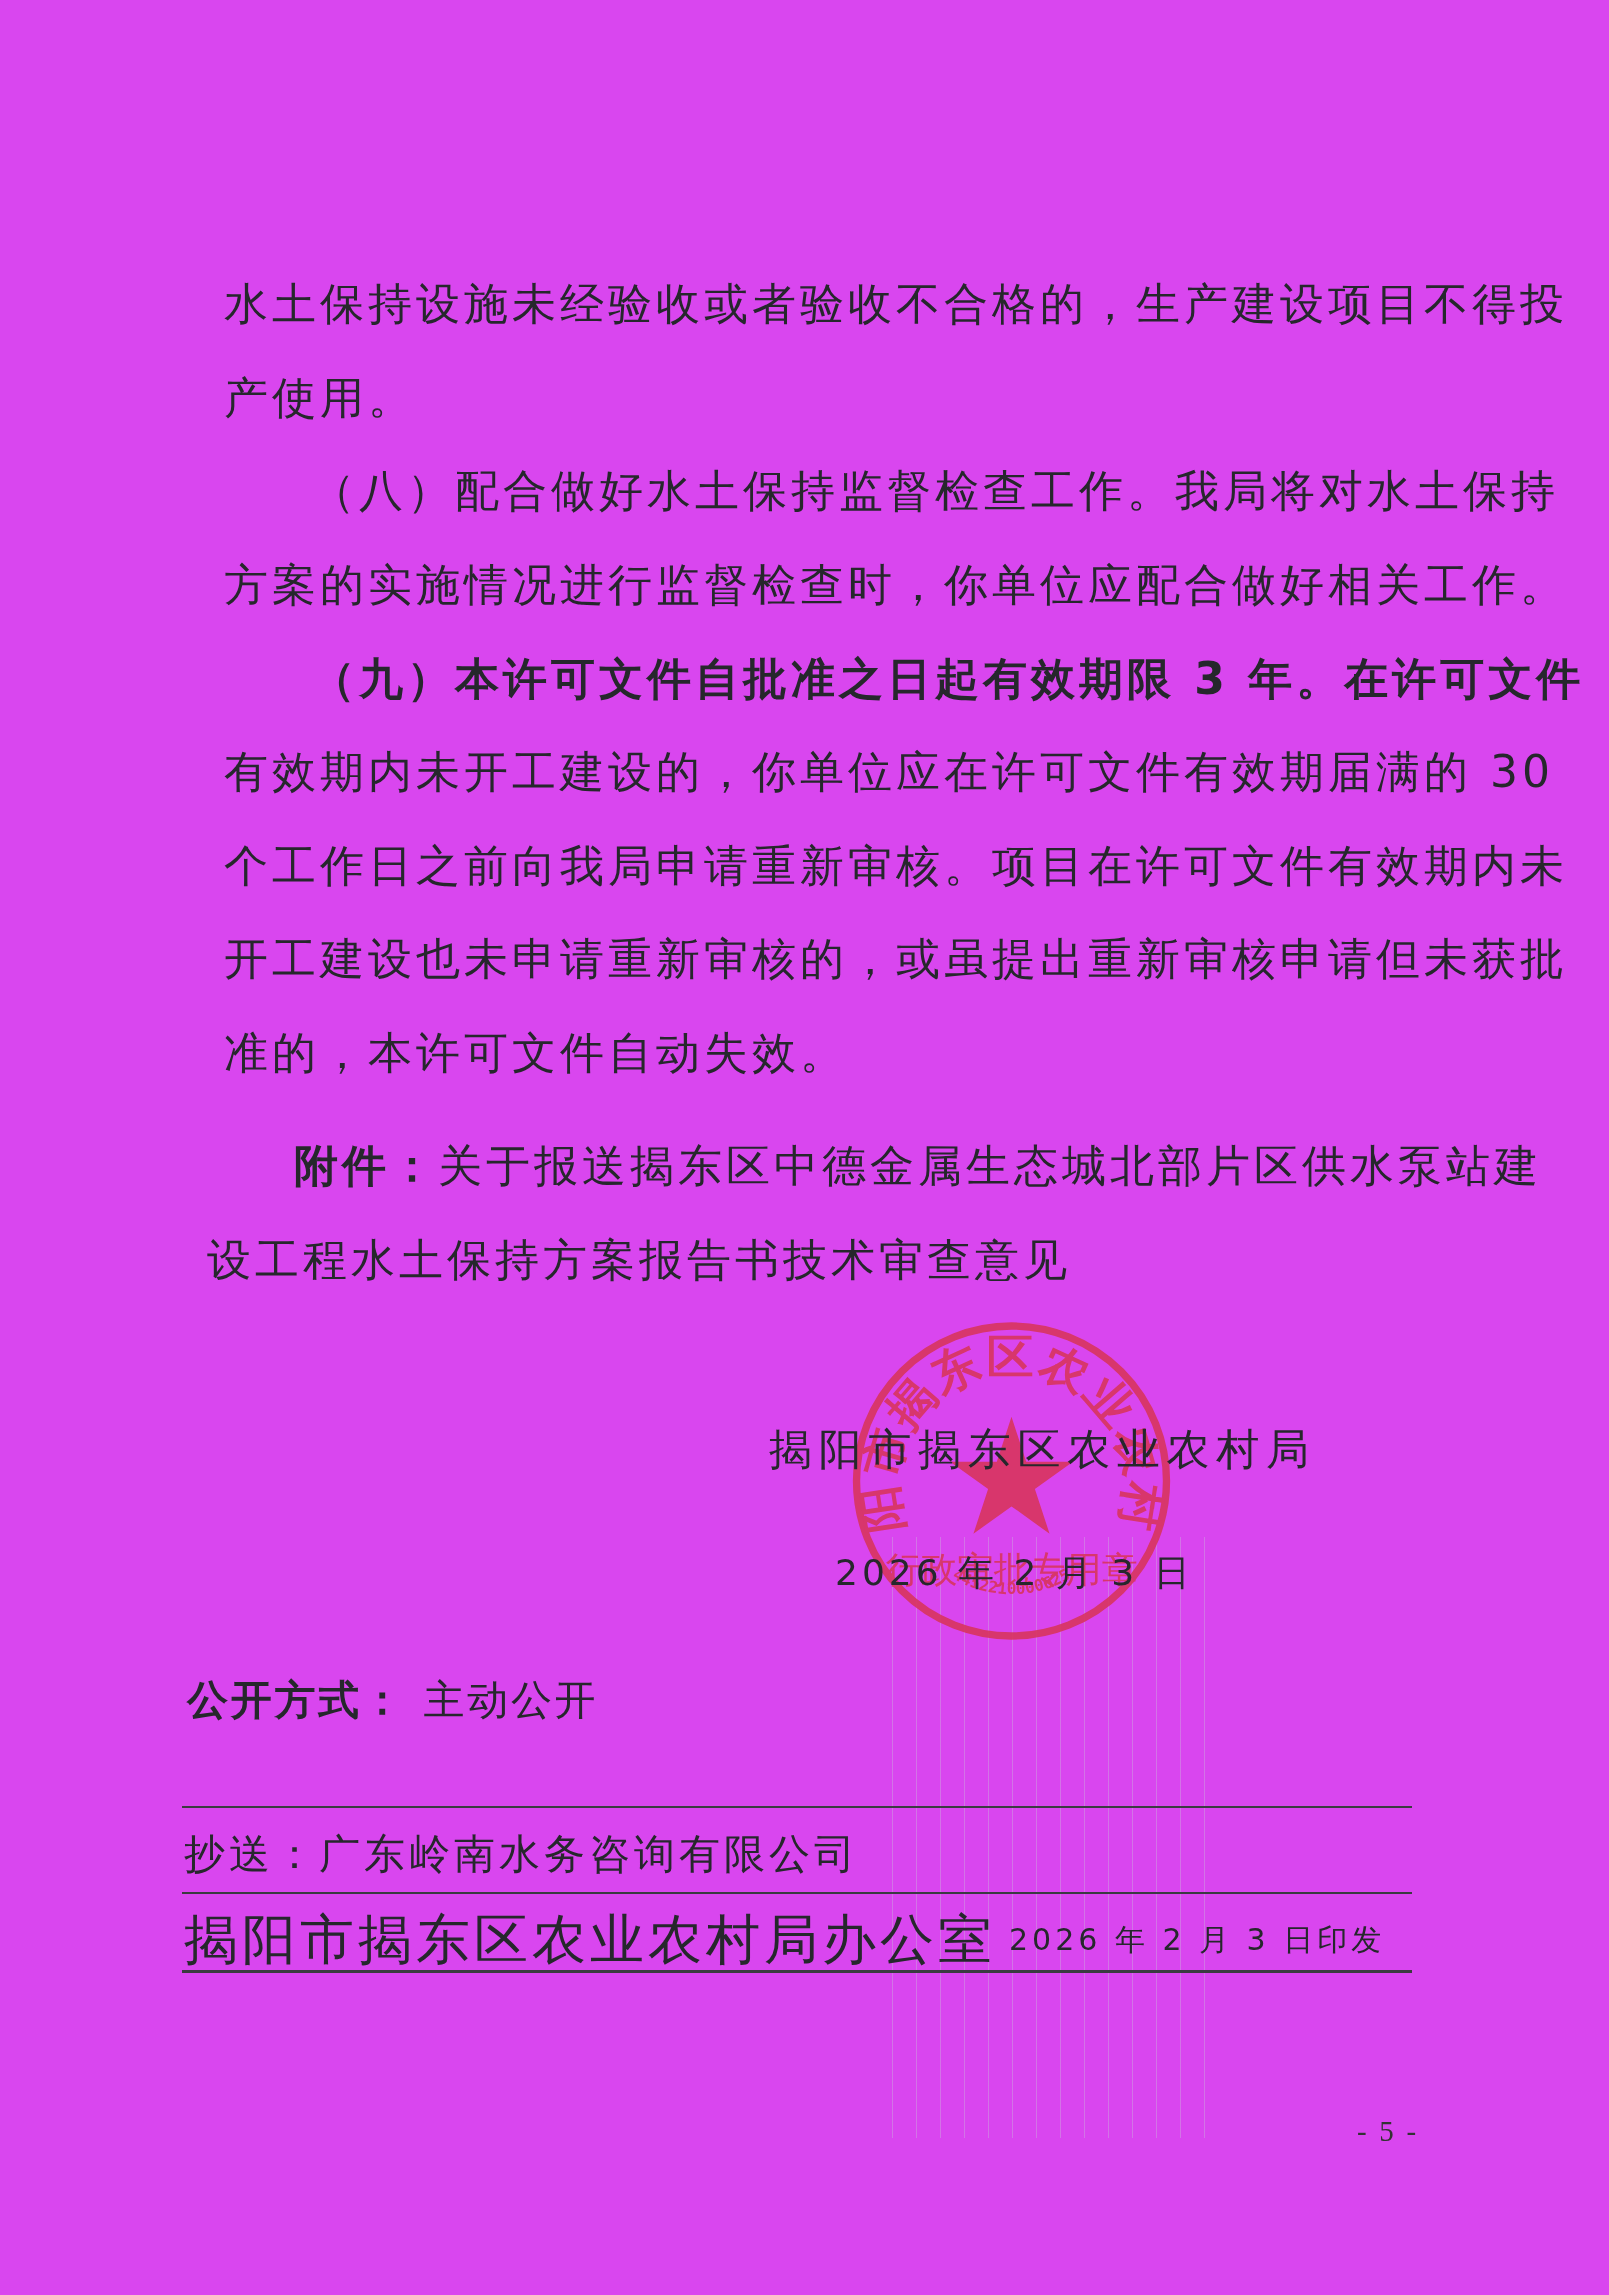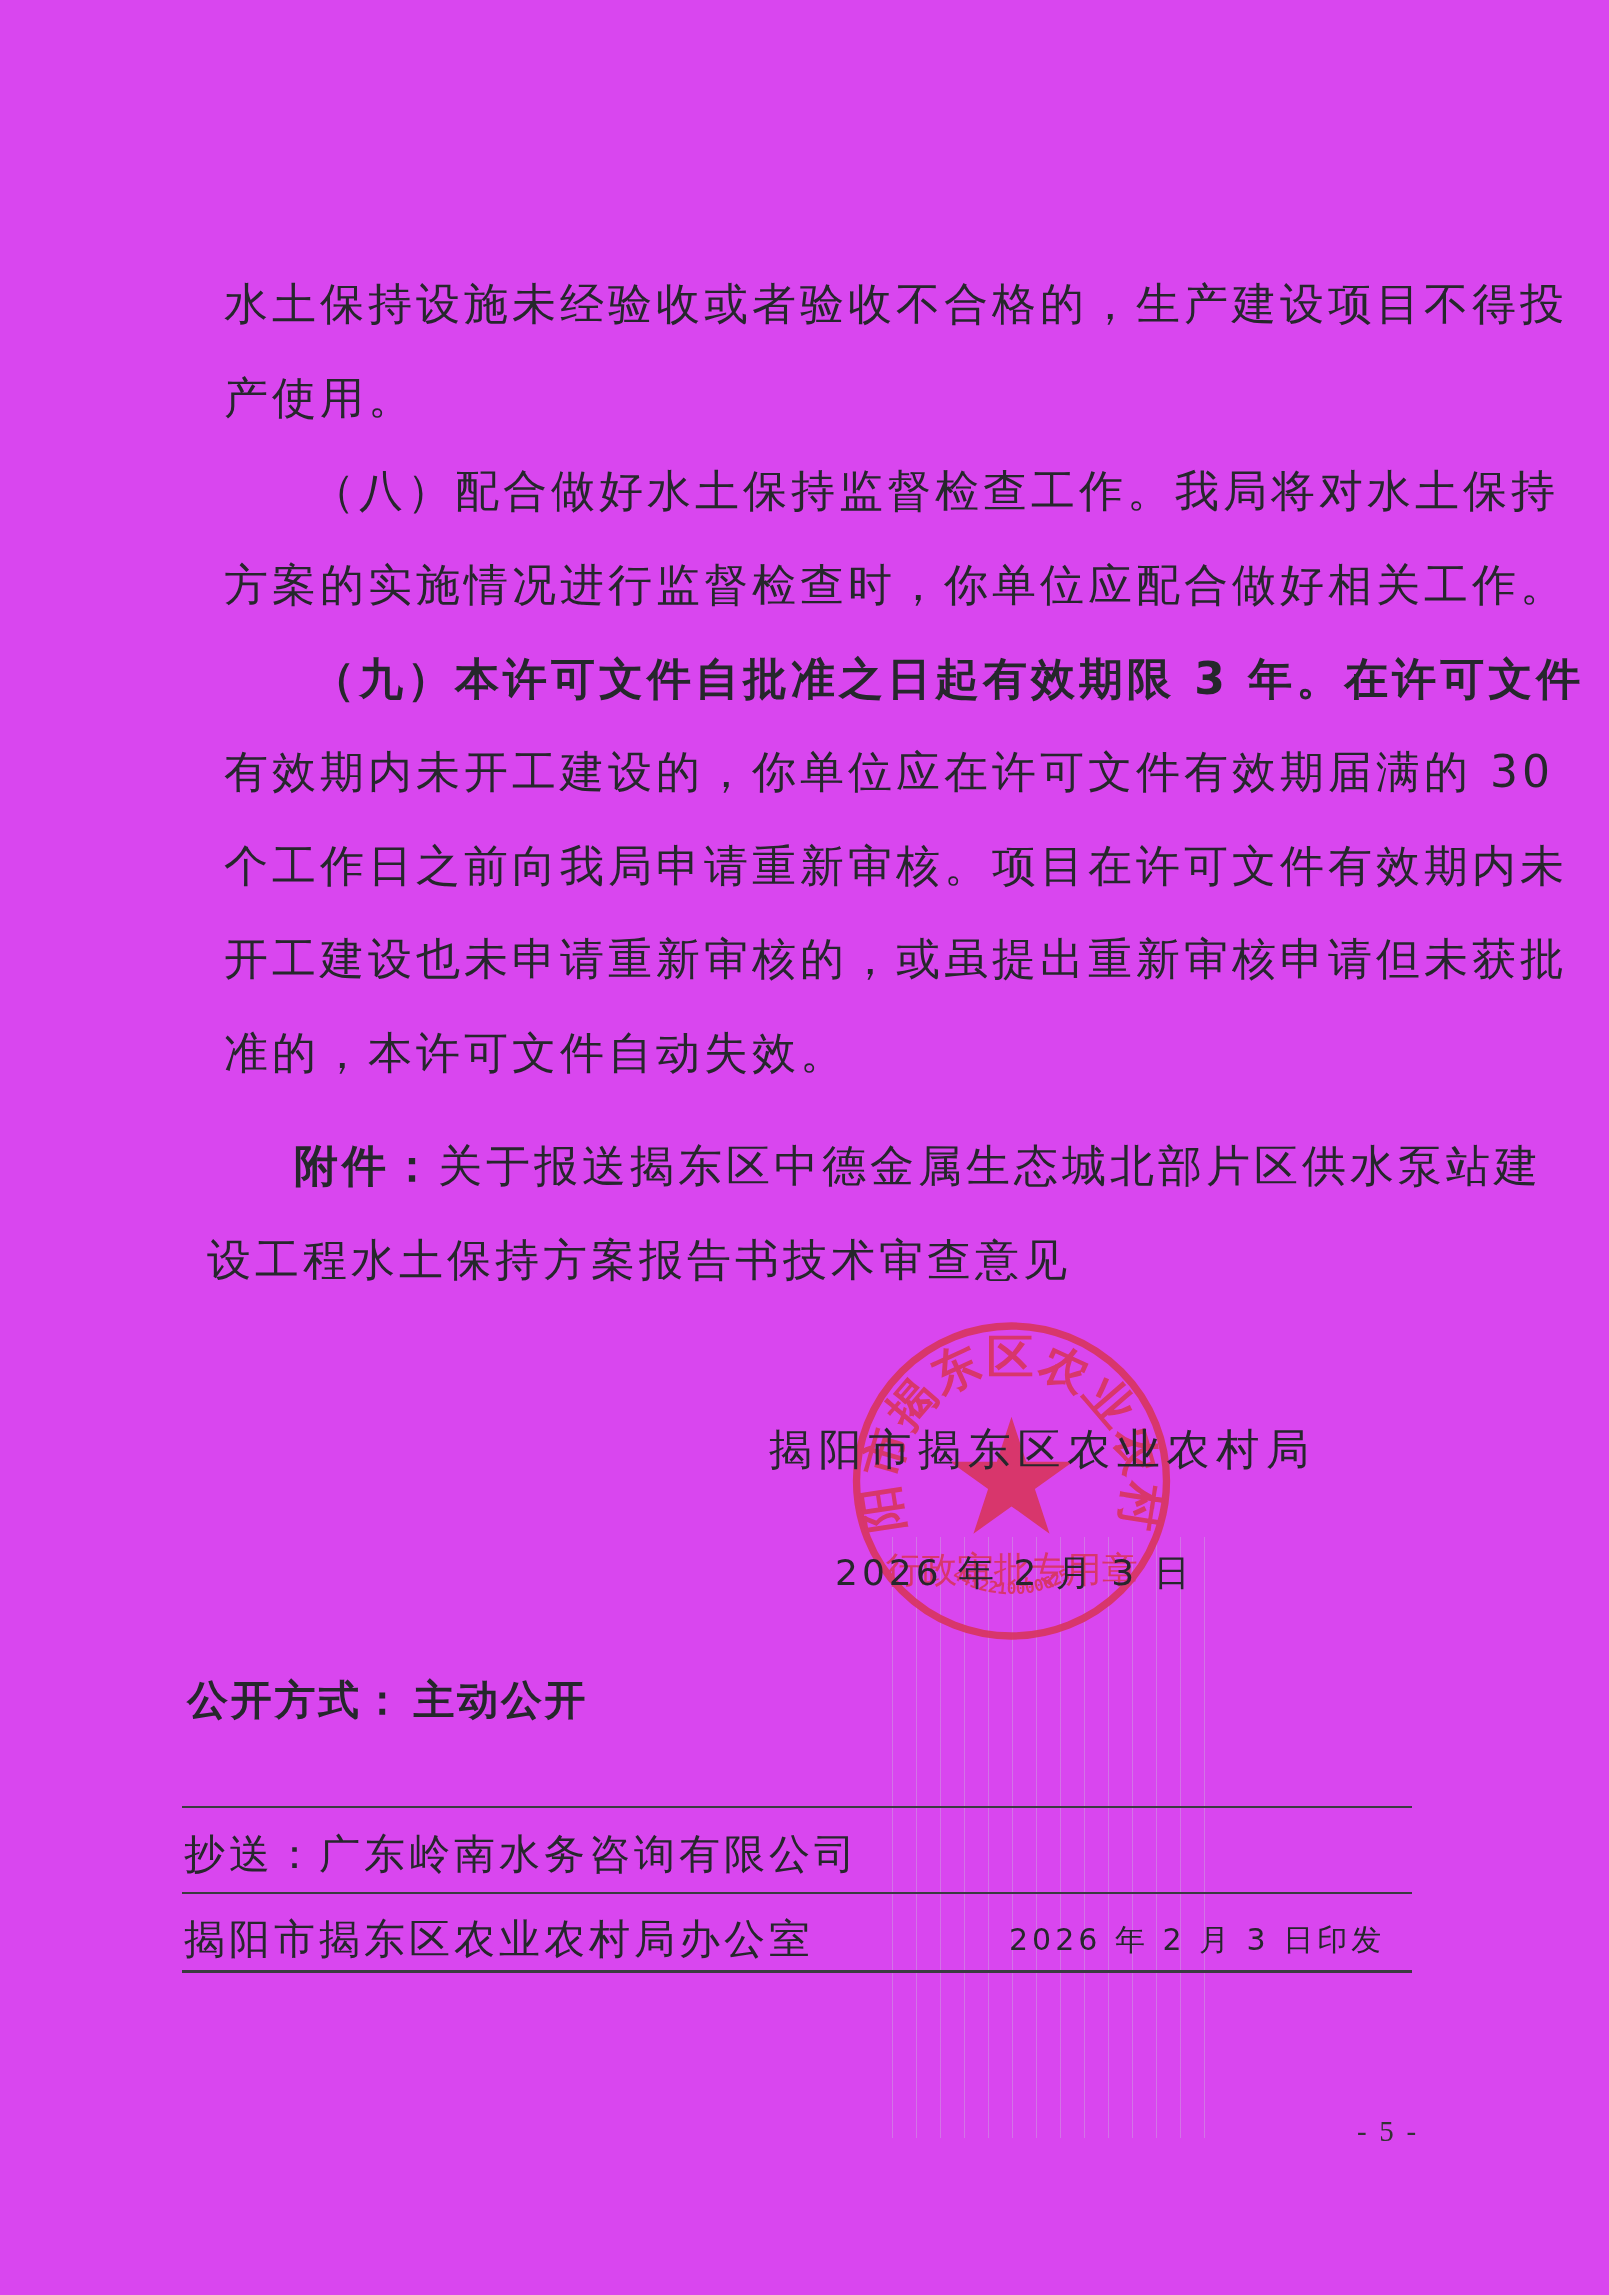--- a/index.html
+++ b/index.html
@@ -73,21 +73,21 @@
   }
   .cc-line {
     left: 184px;
     top: 1828px;
     font-size: 41px;
     letter-spacing: 4px;
   }
   .issuer-line {
     left: 184px;
     top: 1913px;
-    font-size: 41px;
+    font-size: 54px;
     letter-spacing: 4px;
   }
   .issue-date {
     left: 1009px;
     width: 404px;
     text-align: left;
     top: 1913px;
     font-size: 30px;
     letter-spacing: 4px;
   }
@@ -156,21 +156,21 @@
     <text x="243" y="392" text-anchor="middle" font-family="DejaVu Sans, sans-serif" font-size="54" fill="#d8345a">行政审批专用章</text>
     <text font-family="DejaVu Sans Mono, monospace" font-size="24" fill="#d8345a" font-weight="bold">
       <textPath href="#seal-bottom-arc" startOffset="50%" text-anchor="middle">4452210000625</textPath>
     </text>
   </svg>
 
   <div class="line sign-org">揭阳市揭东区农业农村局</div>
   <div class="line sign-date">2026 年 2 月 3 日</div>
 
   <div class="line publicity">
-    <span class="label">公开方式：</span><span style="margin-left:8px;font-weight:bold;">主动公开</span>
+    <span class="label">公开方式：</span><span style="margin-left:18px;">主动公开</span>
   </div>
 
   <div class="rule" style="top:1806px; height:2px;"></div>
   <div class="line cc-line">
     <span>抄送：</span><span>广东岭南水务咨询有限公司</span>
   </div>
   <div class="rule" style="top:1892px; height:2px;"></div>
   <div class="line issuer-line">揭阳市揭东区农业农村局办公室</div>
   <div class="line issue-date">2026 年 2 月 3 日印发</div>
   <div class="rule" style="top:1970px; height:3.3px;"></div>

